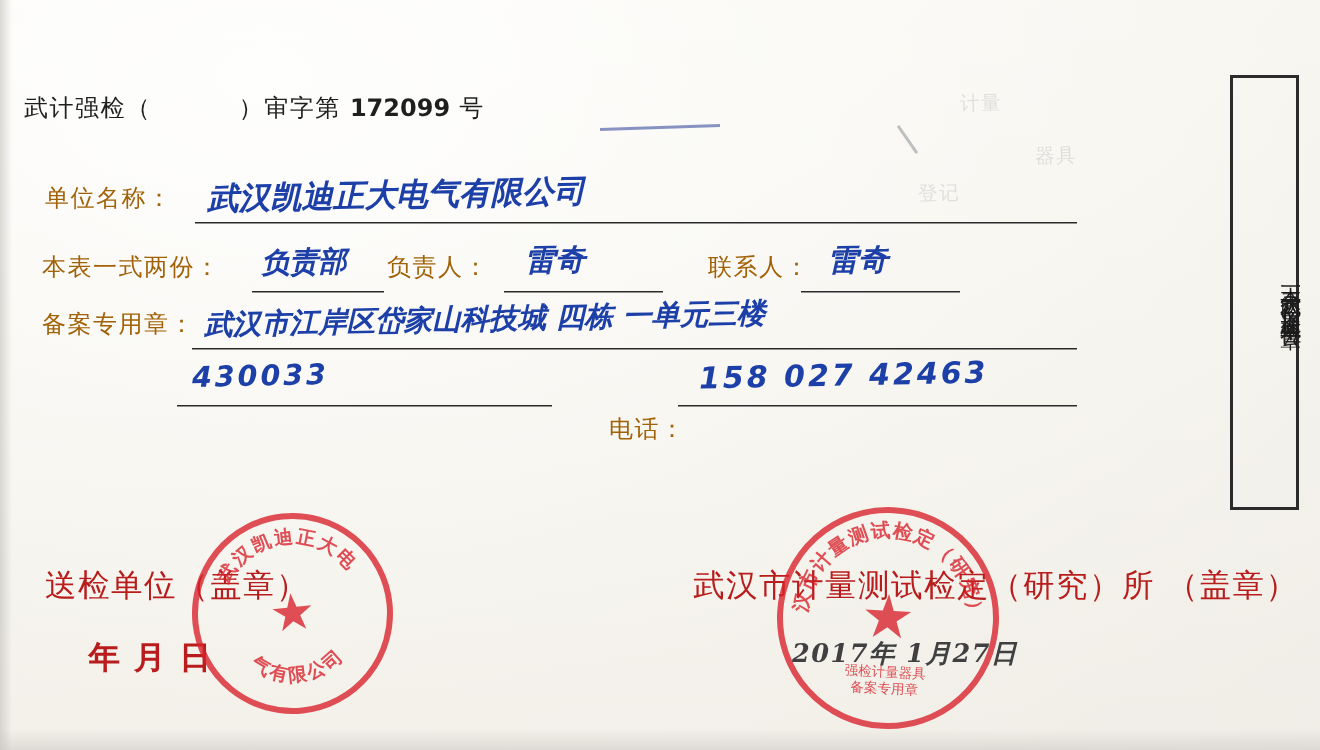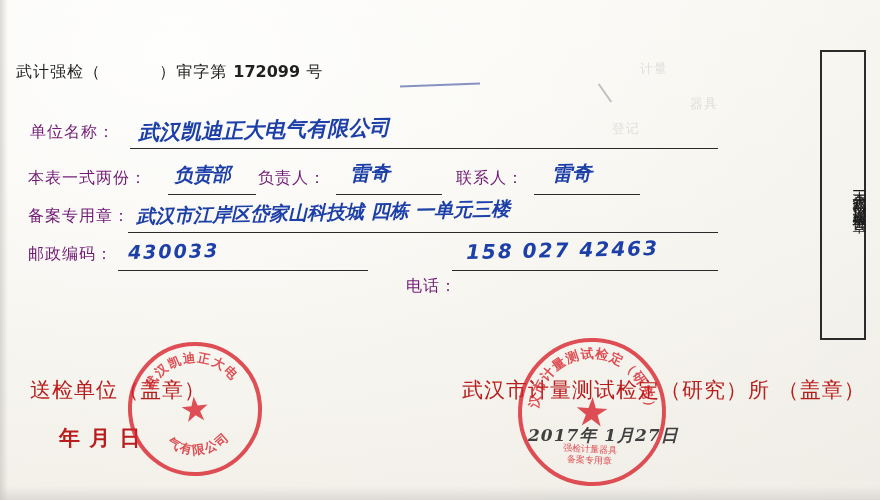--- a/index.html
+++ b/index.html
@@ -66,21 +66,21 @@
   }
   .subline .num {
     font-weight: bold;
     font-family: "DejaVu Sans", sans-serif;
     letter-spacing: 0;
   }
   .row {
     position: absolute;
     font-family: Liberation Sans, sans-serif;
     font-size: 16px;
-    color: #701a75;
+    color: #a16207;
     letter-spacing: 1px;
     white-space: nowrap;
   }
   .fieldline {
     position: absolute;
     border-bottom: 1px solid #2a2a2a;
     height: 0;
   }
   .hand {
     position: absolute;
@@ -218,29 +218,28 @@
   <div class="hand" style="left:138px; top:116px; font-size:21px;">武汉凯迪正大电气有限公司</div>
 
   <div class="row" style="left:28px; top:168px;">本表一式两份：</div>
   <div class="fieldline" style="left:168px; top:194px; width:88px;"></div>
   <div class="hand" style="left:174px; top:162px; font-size:19px;">负责部</div>
 
   <div class="row" style="left:258px; top:168px;">负责人：</div>
   <div class="fieldline" style="left:336px; top:194px; width:106px;"></div>
   <div class="hand" style="left:350px; top:160px; font-size:20px;">雷奇</div>
 
-  <div class="row" style="left:456px; top:168px;">联系人：</div>
+  <div class="row" style="left:472px; top:168px;">联系人：</div>
   <div class="fieldline" style="left:534px; top:194px; width:106px;"></div>
   <div class="hand" style="left:552px; top:160px; font-size:20px;">雷奇</div>
 
   <div class="row" style="left:28px; top:206px;">备案专用章：</div>
   <div class="fieldline" style="left:128px; top:232px; width:590px;"></div>
   <div class="hand" style="left:136px; top:200px; font-size:19px;">武汉市江岸区岱家山科技城 四栋 一单元三楼</div>
 
-  <div class="row" style="left:28px; top:244px;">邮政编码：</div>
   <div class="fieldline" style="left:118px; top:270px; width:250px;"></div>
   <div class="hand num" style="left:128px; top:240px; font-size:19px;">430033</div>
 
   <div class="row" style="left:406px; top:244px;margin-top:32px;">电话：</div>
   <div class="fieldline" style="left:452px; top:270px; width:266px;"></div>
   <div class="hand num" style="left:466px; top:238px; font-size:20px;">158 027 42463</div>
 
   <div class="vbox">
     <div class="vbox-text">本表一式两份（加盖送检单位公章）</div>
   </div>

